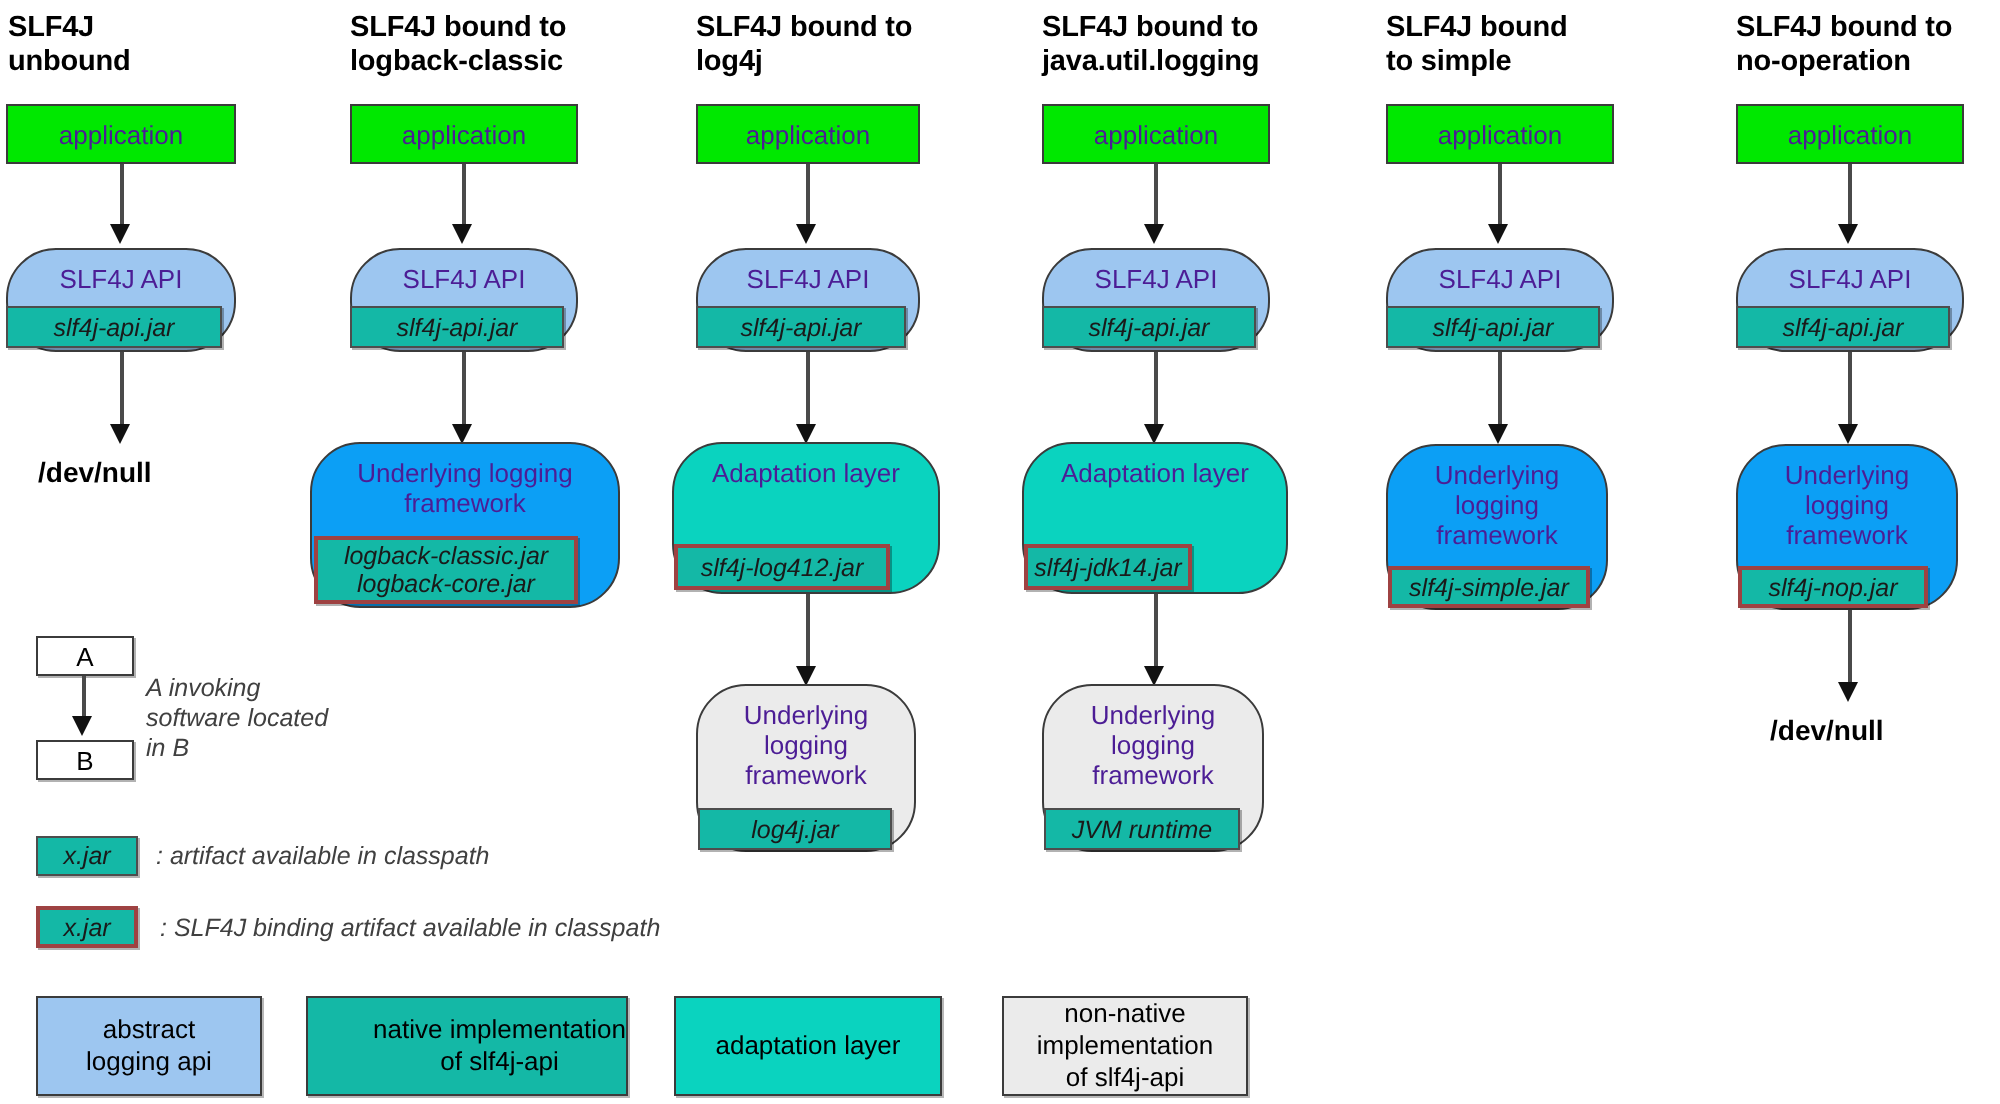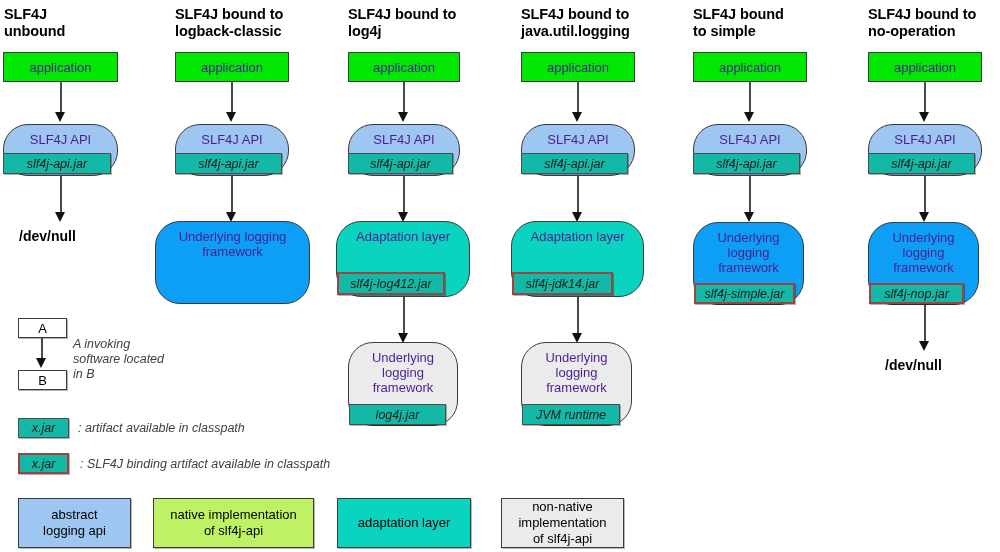--- a/index.html
+++ b/index.html
@@ -132,21 +132,21 @@
     background: #ffffff;
     border: 1px solid #3b3b3b;
     display: flex;
     align-items: center;
     justify-content: center;
     font-size: 13px;
     color: #000;
     box-shadow: 1px 1px 0 rgba(0,0,0,0.30);
   }
   .swatch-abstract { background: #9dc6f0; }
-  .swatch-native   { background: #bef264; }
+  .swatch-native   { background: #14b8a6; justify-content: flex-end; }
   .swatch-adapt    { background: #0ad3bf; }
   .swatch-nonnat   { background: #ebebeb; }
 </style>
 </head>
 <body>
 
 <div class="canvas">
 
   <div class="col-title" style="left:4px; top:6px;">SLF4J
 unbound</div>
@@ -180,20 +180,22 @@
   </div>
   <div class="jar" style="left:175px; top:153px; width:107px; height:21px;">slf4j-api.jar</div>
 
   <div class="arrow-line" style="left:231px; top:176px; height:40px;"></div>
   <div class="arrow-head" style="left:226px; top:212px;"></div>
 
   <div class="box box-native box-topalign" style="left:155px; top:221px; width:155px; height:83px;">
     <span class="box-label">Underlying logging
 framework</span>
   </div>
+  <div class="jar jar-binding" style="left:157px; top:268px; width:132px; height:34px;">logback-classic.jar
+logback-core.jar</div>
 
   <div class="col-title" style="left:348px; top:6px;">SLF4J bound to
 log4j</div>
 
   <div class="box box-app" style="left:348px; top:52px; width:112px; height:30px;">
     <span class="box-label">application</span>
   </div>
   <div class="arrow-line" style="left:403px; top:82px; height:34px;"></div>
   <div class="arrow-head" style="left:398px; top:112px;"></div>
 
@@ -233,21 +235,21 @@
     <span class="box-label">SLF4J API</span>
   </div>
   <div class="jar" style="left:521px; top:153px; width:107px; height:21px;">slf4j-api.jar</div>
 
   <div class="arrow-line" style="left:577px; top:176px; height:40px;"></div>
   <div class="arrow-head" style="left:572px; top:212px;"></div>
 
   <div class="box box-adapt box-topalign" style="left:511px; top:221px; width:133px; height:76px;">
     <span class="box-label">Adaptation layer</span>
   </div>
-  <div class="jar jar-binding" style="left:512px; top:272px; width:101px; height:23px;">slf4j-jdk14.jar</div>
+  <div class="jar jar-binding" style="left:512px; top:272px; width:84px; height:23px;">slf4j-jdk14.jar</div>
 
   <div class="arrow-line" style="left:577px; top:297px; height:40px;"></div>
   <div class="arrow-head" style="left:572px; top:333px;"></div>
 
   <div class="box box-nonnat box-topalign" style="left:521px; top:342px; width:111px; height:84px;">
     <span class="box-label">Underlying
 logging
 framework</span>
   </div>
   <div class="jar" style="left:522px; top:404px; width:98px; height:21px;">JVM runtime</div>

